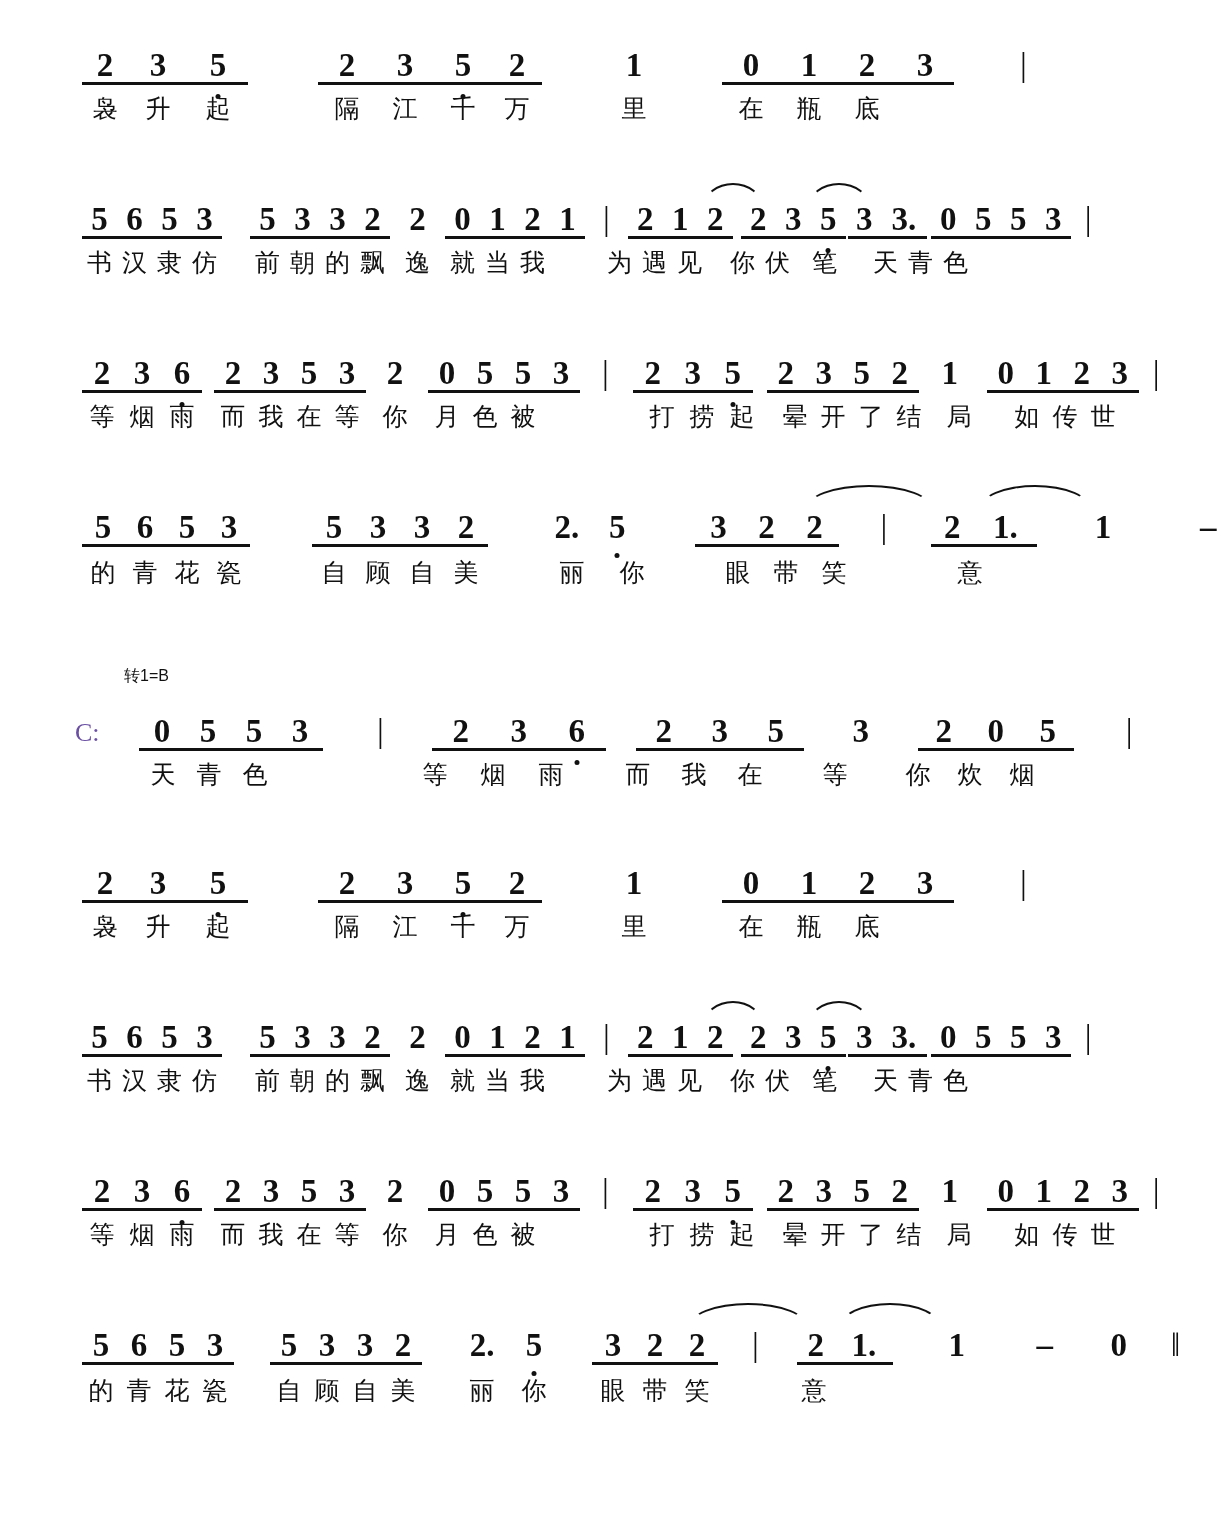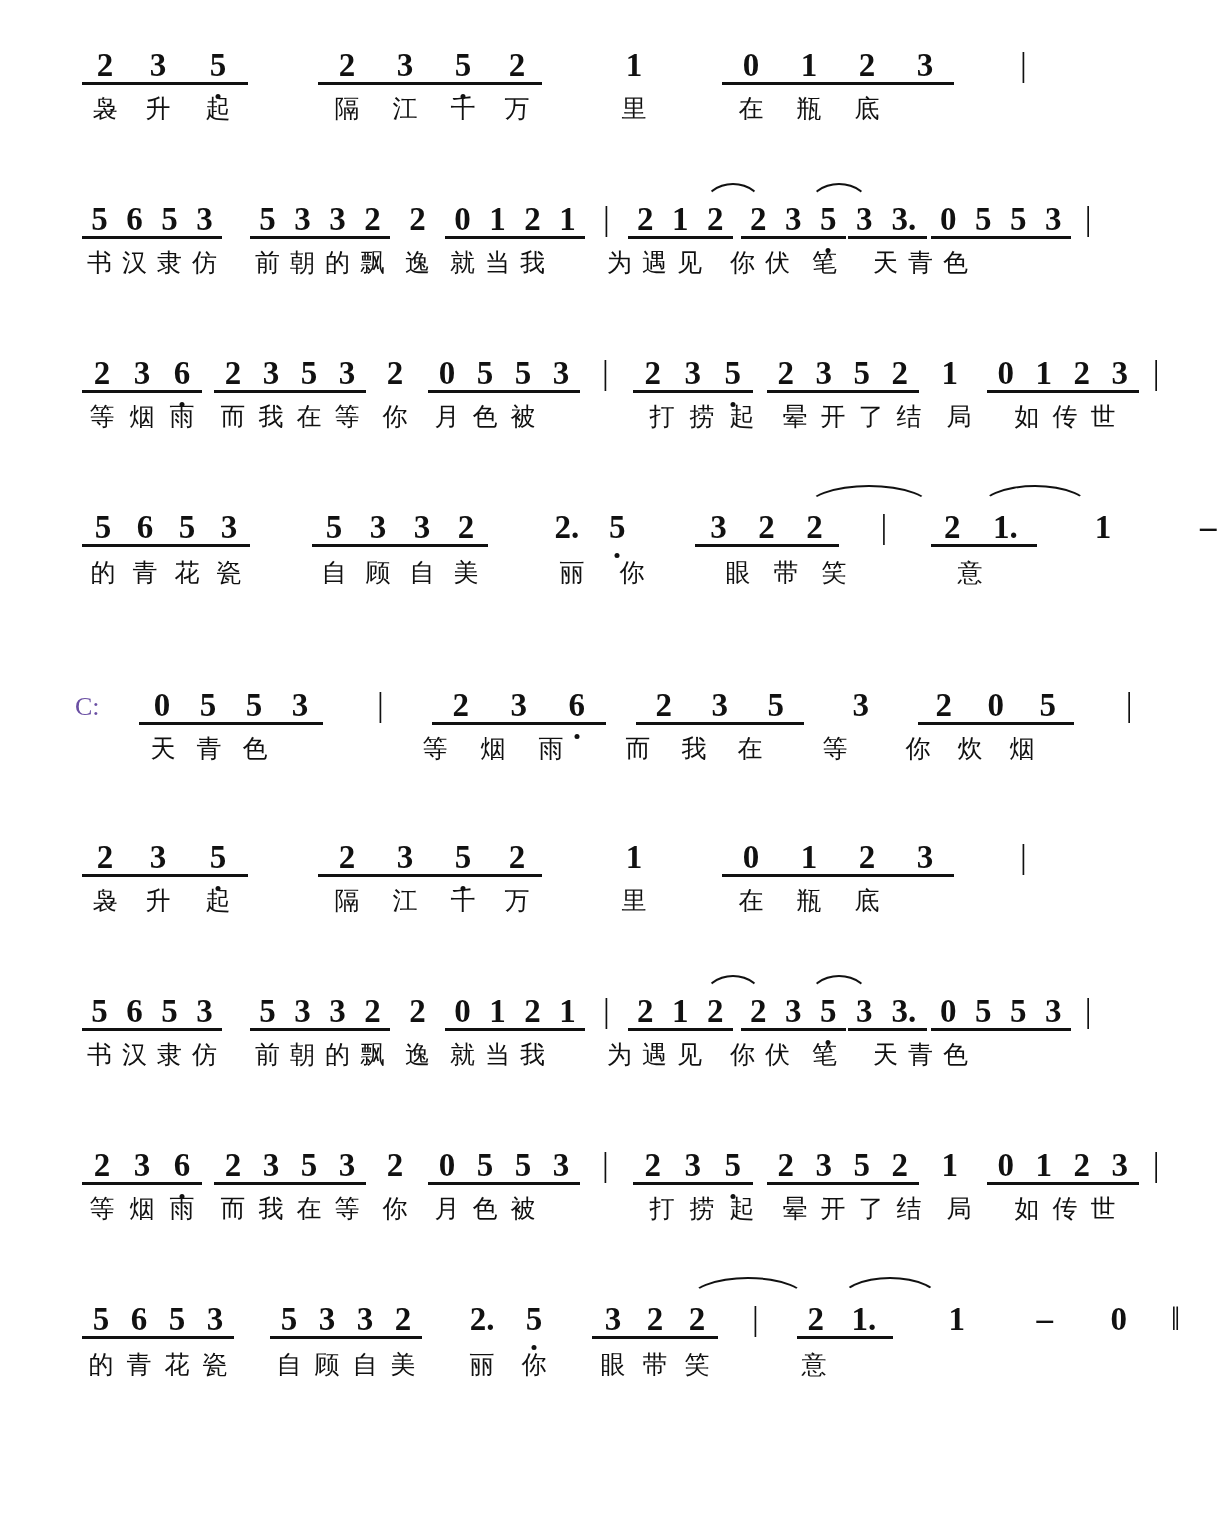--- a/index.html
+++ b/index.html
@@ -345,20 +345,23 @@
       <span class="ly" style="width:56px;margin-left:56px">丽</span>
       <span class="ly" style="width:52px;margin-left:6px">你</span>
       <span class="ly" style="width:48px;margin-left:56px">眼</span>
       <span class="ly" style="width:48px">带</span>
       <span class="ly" style="width:48px">笑</span>
       <span class="ly" style="width:48px;margin-left:88px">意</span>
     </div>
   </div>
 
   <div class="system" style="margin-top:60px;">
+    <div style="position:relative;height:22px;">
+      <span class="keychange small" style="left:124px;top:0;">转1=B</span>
+    </div>
     <div class="noteline" style="margin-top:4px;">
       <span class="cmark" style="width:40px;margin-left:-1px;">C:</span>
       <div class="grp beam" style="margin-left:24px;">
         <span class="n" style="width:46px">0</span>
         <span class="n" style="width:46px">5</span>
         <span class="n" style="width:46px">5</span>
         <span class="n" style="width:46px">3</span>
       </div>
       <span class="bar" style="margin-left:54px">|</span>
       <div class="grp beam" style="margin-left:48px;">

